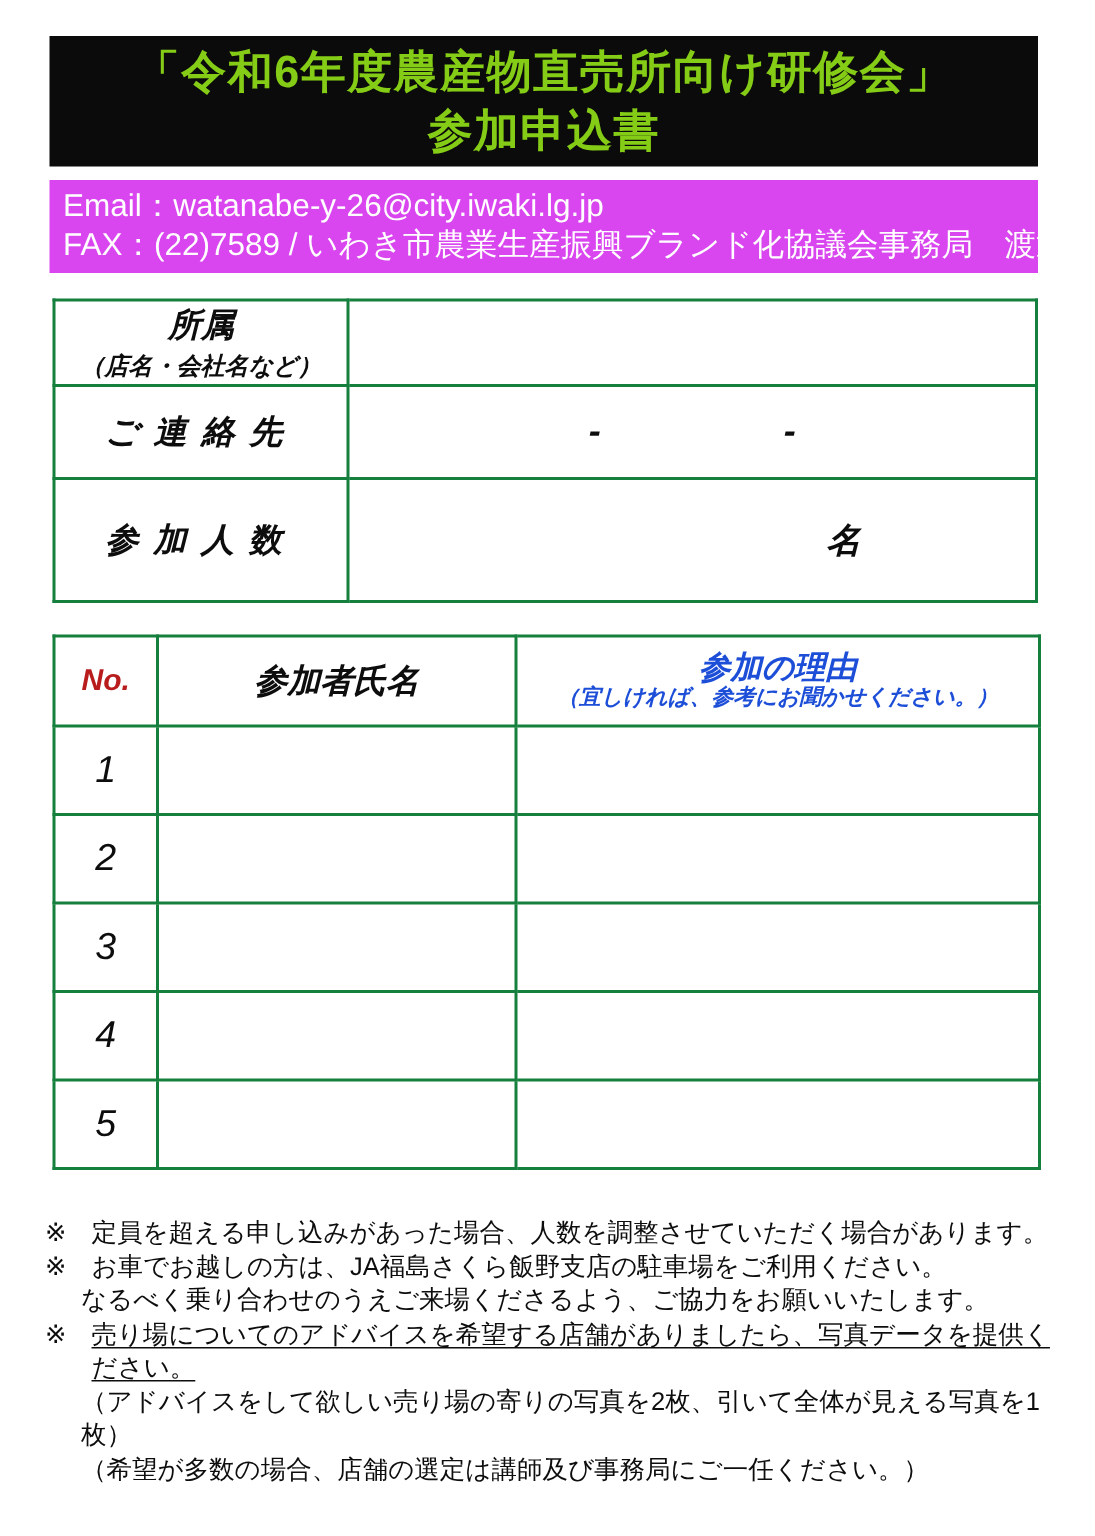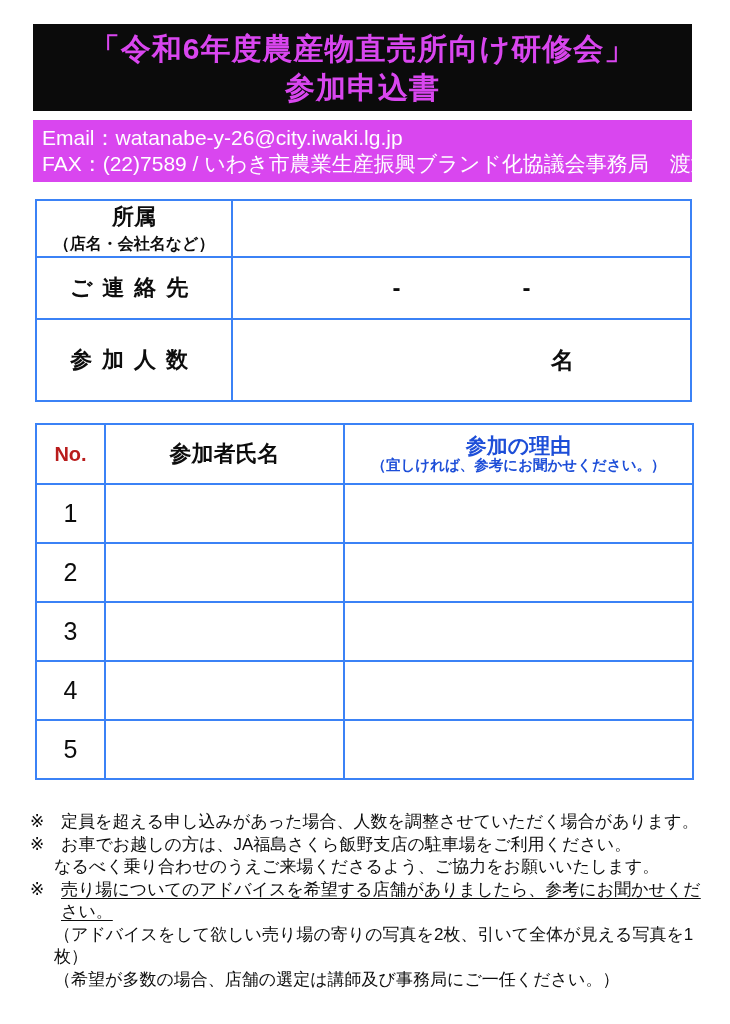--- a/index.html
+++ b/index.html
@@ -1,36 +1,36 @@
 <!DOCTYPE html>
 <html><head>
 <meta charset="utf-8">
 <style>
   * { margin:0; padding:0; box-sizing:border-box; }
   html,body { width:730px; height:1024px; background:#ffffff; overflow:hidden; }
   body { font-family:"Liberation Sans","DejaVu Sans",sans-serif; color:#111; }
 
   .title-bar {
     margin:24px 0 0 33px; width:659px; height:87px;
-    background:#0b0b0b; color:#d946ef;
+    background:#0b0b0b; color:#84cc16;
     display:flex; flex-direction:column; justify-content:center;
     text-align:center; font-weight:bold; font-size:30px; line-height:39px;
     letter-spacing:1px;
   }
 
   .contact-bar {
     margin:9px 0 0 33px; width:659px; height:62px;
     background:#d946ef; color:#fff;
     display:flex; flex-direction:column; justify-content:center;
     padding-left:9px; font-size:21px; line-height:26px; font-weight:500;
     white-space:nowrap;
   }
 
   table { border-collapse:collapse; table-layout:fixed; }
-  td { border:2px solid #3b82f6; vertical-align:middle; }
+  td { border:2px solid #15803d; vertical-align:middle;font-style:italic; }
 
   .info-table { margin:17px 0 0 35px; width:657px; }
   .info-table .label-cell {
     width:196px; text-align:center; font-weight:bold; font-size:22px;
     color:#0d0d0d;
   }
   .label-sub { font-size:16px; font-weight:bold; margin-top:2px; }
   .spaced { letter-spacing:0.45em; text-indent:0.45em; }
   .r-shozoku { height:57px; }
   .r-tanto  { height:55px; }
@@ -157,21 +157,21 @@
   </div>
   <div class="note-line">
     <span class="note-marker">※</span>
     <span>お車でお越しの方は、JA福島さくら飯野支店の駐車場をご利用ください。</span>
   </div>
   <div class="note-line note-cont">
     <span>なるべく乗り合わせのうえご来場くださるよう、ご協力をお願いいたします。</span>
   </div>
   <div class="note-line">
     <span class="note-marker">※</span>
-    <span class="u">売り場についてのアドバイスを希望する店舗がありましたら、参考にお聞かせください。</span>
+    <span class="u">売り場についてのアドバイスを希望する店舗がありましたら、写真データを提供ください。</span>
   </div>
   <div class="note-line note-cont">
     <span>（アドバイスをして欲しい売り場の寄りの写真を2枚、引いて全体が見える写真を1枚）</span>
   </div>
   <div class="note-line note-cont">
     <span>（希望が多数の場合、店舗の選定は講師及び事務局にご一任ください。）</span>
   </div>
 </div>
 
 </body></html>

